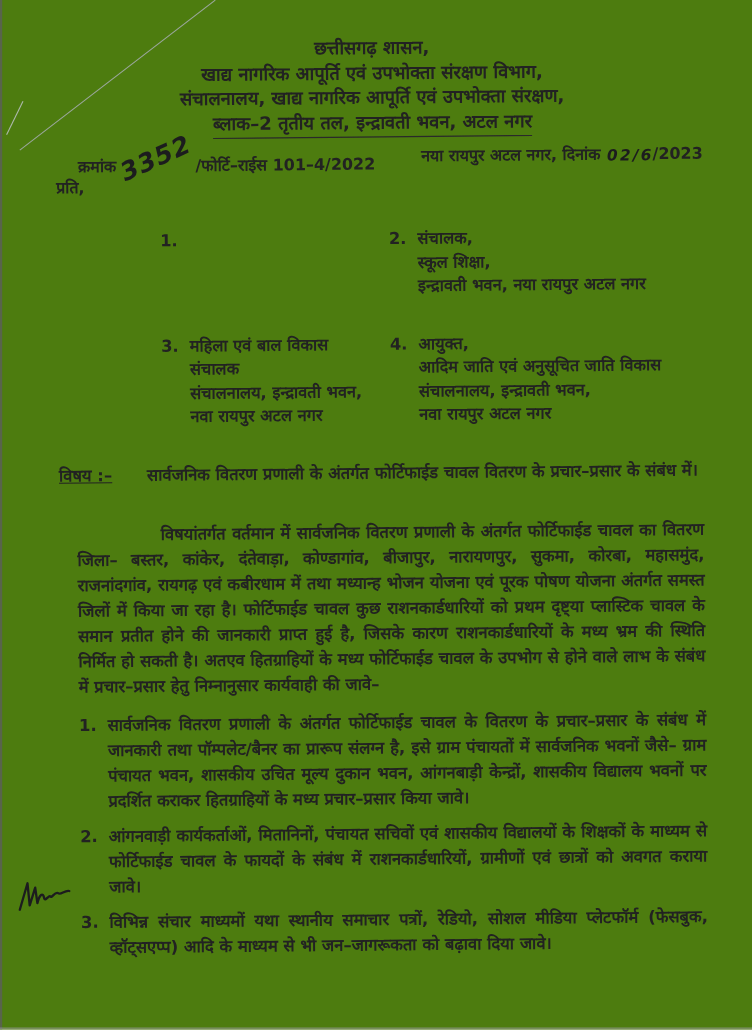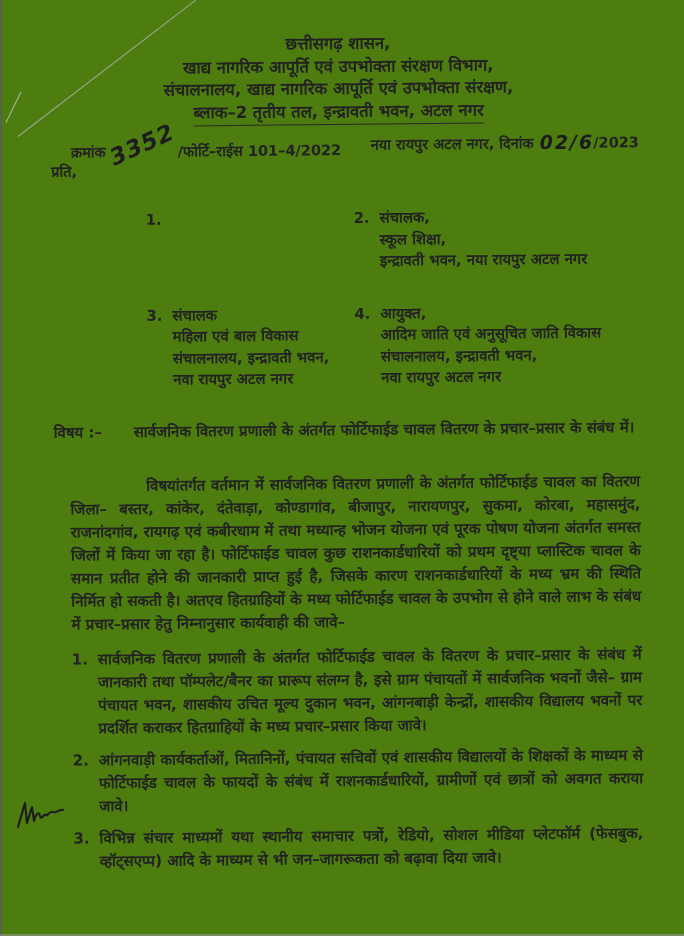--- a/index.html
+++ b/index.html
@@ -40,30 +40,30 @@
   .ref-right{position:absolute;right:42px;top:-4px;white-space:nowrap;}
   .hand{
     font-style:italic;font-weight:700;color:#1c1c1e;
     letter-spacing:1px;
   }
   .hand-serial{
     display:inline-block;font-size:23px;
     transform:rotate(-24deg) translate(2px,-4px);
     margin:0 2px 0 2px;
   }
-  .hand-date{display:inline-block;font-size:19px;transform:translate(1px,1px);letter-spacing:2px;}
+  .hand-date{display:inline-block;font-size:14px;transform:translate(1px,1px);letter-spacing:2px;}
   .to-label{margin:-2px 0 0 54px;font-size:14.5px;}
   
   .recipients{margin:26px 40px 0 148px;display:grid;grid-template-columns:208px auto;row-gap:31px;}
   .recipient{display:flex;font-size:14.8px;line-height:21.5px;}
   .recipient .num{width:26px;flex:none;}
   .recipient .lines span{display:block;}
   
   .subject{display:flex;margin:30px 40px 0 54px;}
-  .subject .subj-label{width:80px;flex:none;}
+  .subject .subj-label{width:80px;flex:none;text-decoration:underline;}
   .subject .subj-text{width:506px;}
   
   .body-para{
     margin:31px 44px 0 70px;
     text-align:justify;
     text-indent:76px;
   }
   
   .points{margin:12px 44px 0 70px;}
   .point{display:flex;margin-top:9px;}
@@ -107,22 +107,22 @@
         <span class="num">2.</span>
         <span class="lines">
             <span>संचालक,</span>
             <span>स्कूल शिक्षा,</span>
             <span>इन्द्रावती भवन, नया रायपुर अटल नगर</span>
           </span>
       </div>
       <div class="recipient">
         <span class="num">3.</span>
         <span class="lines">
+            <span>महिला एवं बाल विकास</span>
             <span>संचालक</span>
-            <span>महिला एवं बाल विकास</span>
             <span>संचालनालय, इन्द्रावती भवन,</span>
             <span>नवा रायपुर अटल नगर</span>
           </span>
       </div>
       <div class="recipient">
         <span class="num">4.</span>
         <span class="lines">
             <span>आयुक्त,</span>
             <span>आदिम जाति एवं अनुसूचित जाति विकास</span>
             <span>संचालनालय, इन्द्रावती भवन,</span>

